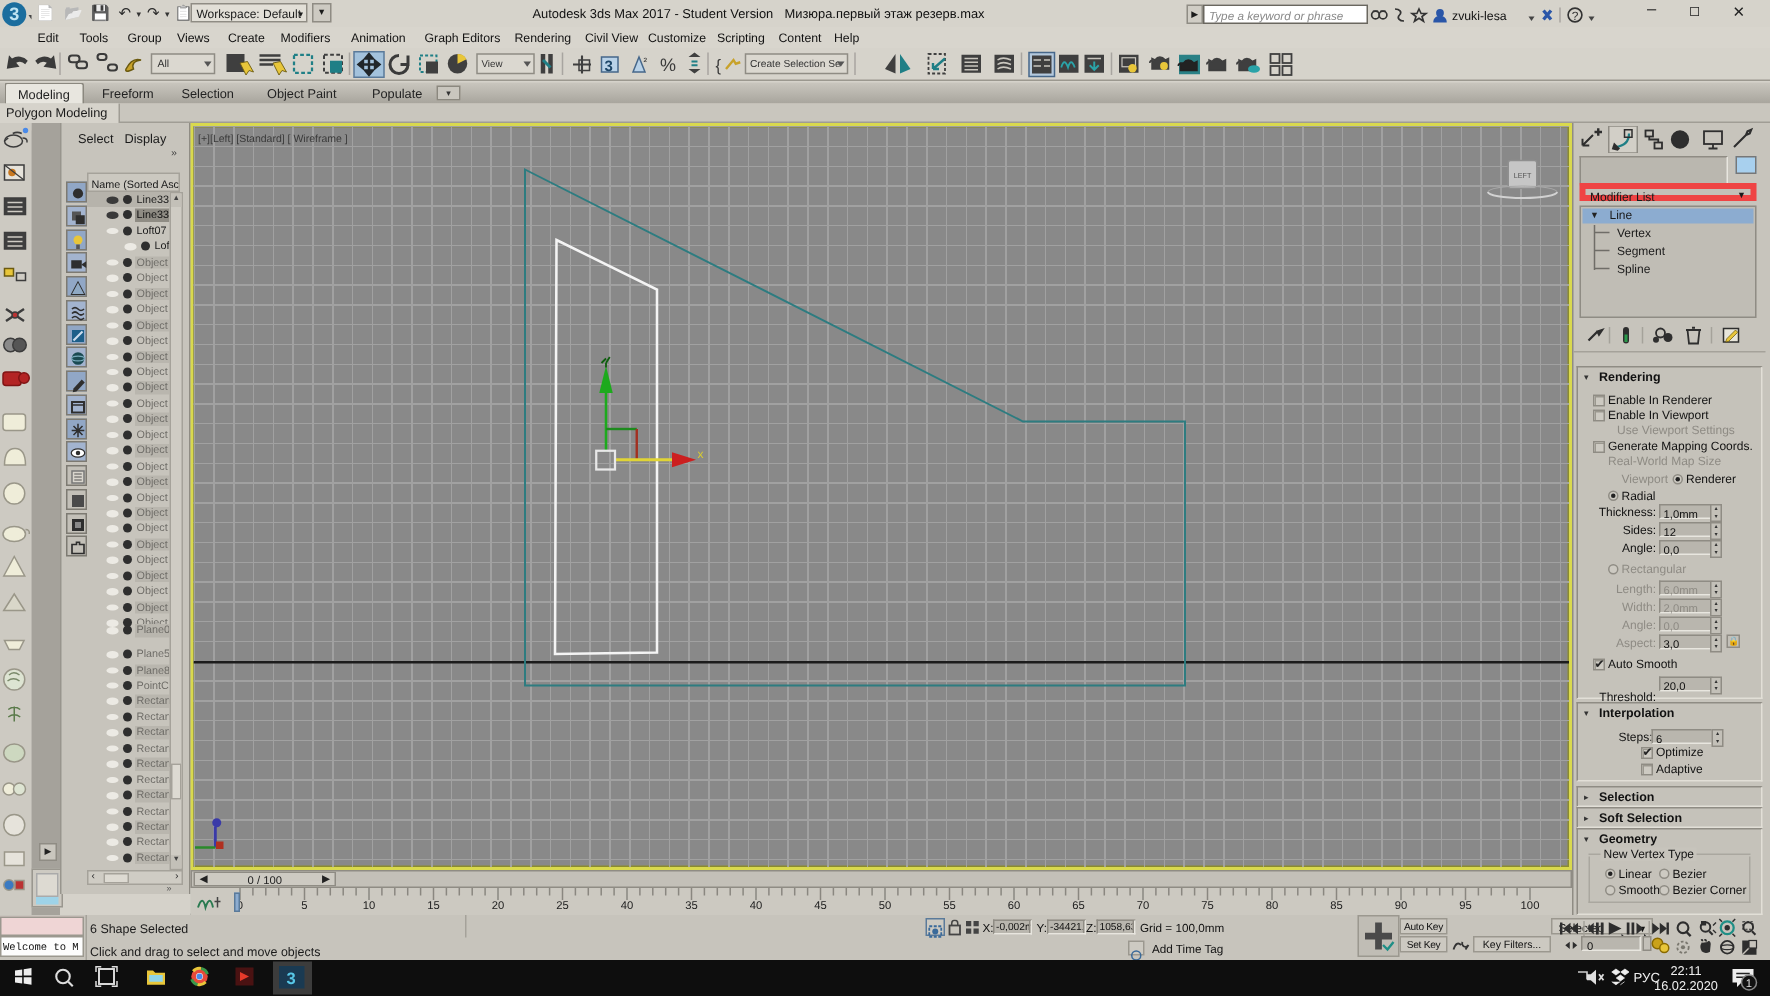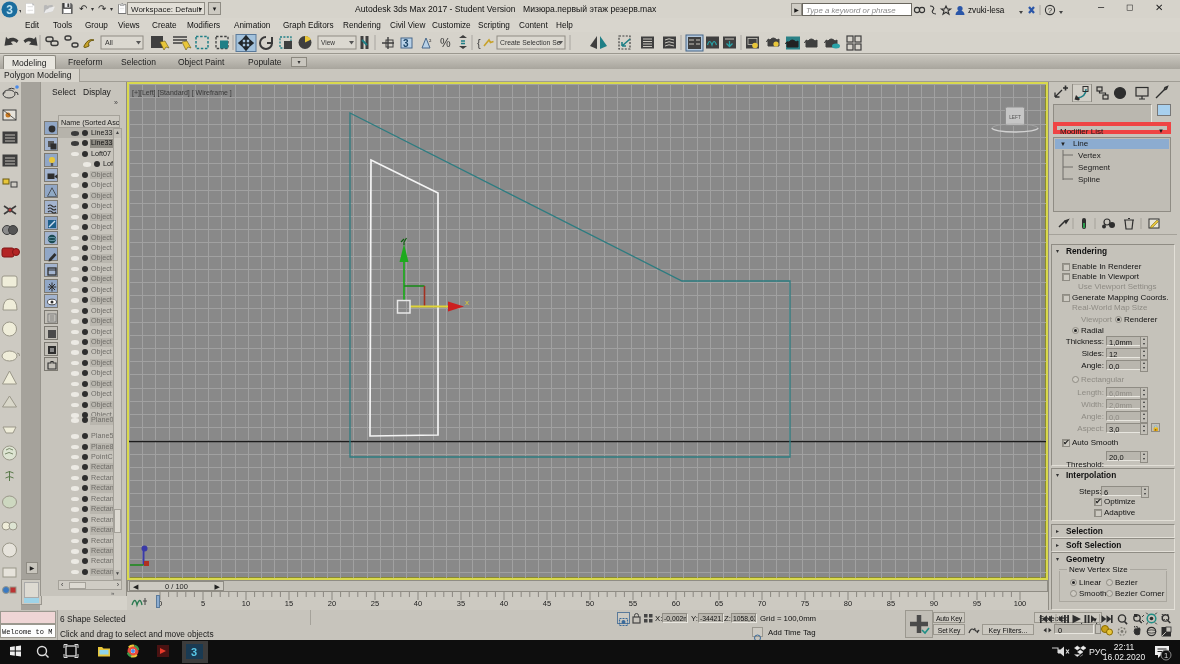--- a/index.html
+++ b/index.html
@@ -705,21 +705,21 @@
       <i>▸</i>
       <b>Soft Selection</b>
     </div>
  <div class="rollo" style="top:470px;height:58px;"></div>
  <div class="rhead" style="top:472px;">
       <i>▾</i>
       <b>Geometry</b>
     </div>
  <div class="abs" style="left:10px;top:489px;width:108px;height:31px;border:1px solid #aaa79f;border-top:none;"></div>
  <div class="abs" style="left:10px;top:487px;width:108px;height:0;border-top:1px solid #aaa79f;"></div>
- <span class="rl" style="left:18px;top:483px;background:#c7c4bc;padding:0 2px;">New Vertex Size</span>
+ <span class="rl" style="left:18px;top:483px;background:#c7c4bc;padding:0 2px;">New Vertex Type</span>
  <div class="rb on" style="left:21px;top:497px;"></div>
     <span class="rl" style="left:30px;top:496px;">Linear</span>
  <div class="rb" style="left:57px;top:497px;"></div>
     <span class="rl" style="left:66px;top:496px;">Bezier</span>
  <div class="rb" style="left:21px;top:508px;"></div>
     <span class="rl" style="left:30px;top:507px;">Smooth</span>
  <div class="rb" style="left:57px;top:508px;"></div>
     <span class="rl" style="left:66px;top:507px;">Bezier Corner</span>
 </div>
 <div class="abs" id="timeslider">

